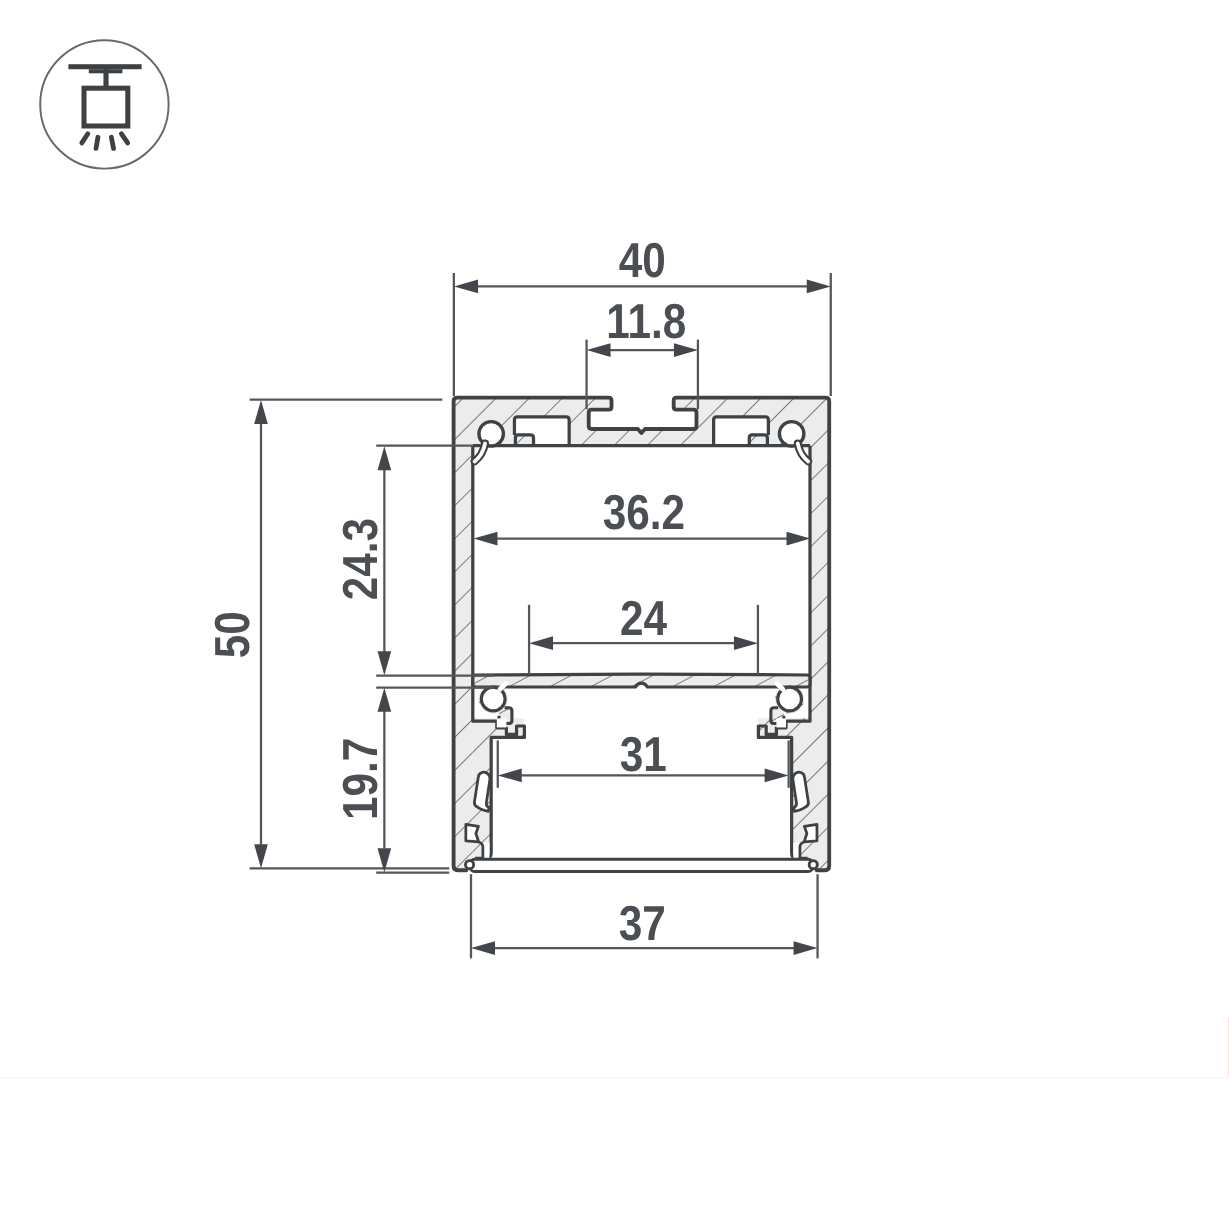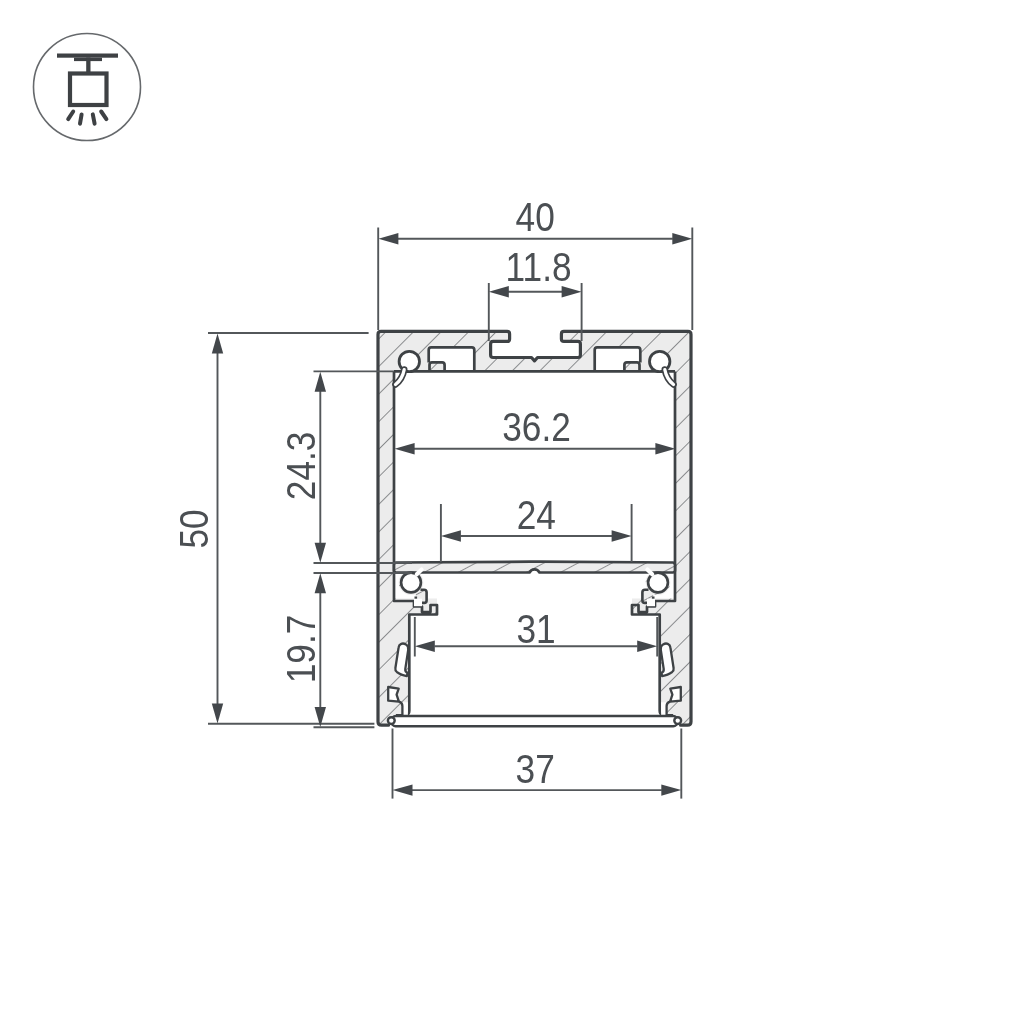--- a/index.html
+++ b/index.html
@@ -1,16 +1,16 @@
 <!DOCTYPE html>
 <html><head>
 <meta charset="utf-8">
 <style>
   html,body{margin:0;padding:0;background:#ffffff;}
-  #page{width:1024px;height:898px;background:#fca5a5;position:relative;font-family:"Liberation Sans", sans-serif;}
+  #page{width:1024px;height:898px;background:#fca5a5;position:relative;font-family:"Liberation Sans", sans-serif;font-weight:bold;}
   text{font-family:"Liberation Sans", sans-serif;fill:#4b4f53;}
 </style>
 </head>
 <body>
 <div id="page">
 <svg width="1024" height="1024" viewBox="0 0 1024 1024">
 <defs>
 
   <pattern id="hatch" patternUnits="userSpaceOnUse" width="19.5" height="19.5" patternTransform="rotate(45)">
     <rect width="19.5" height="19.5" fill="#ececec"></rect>

